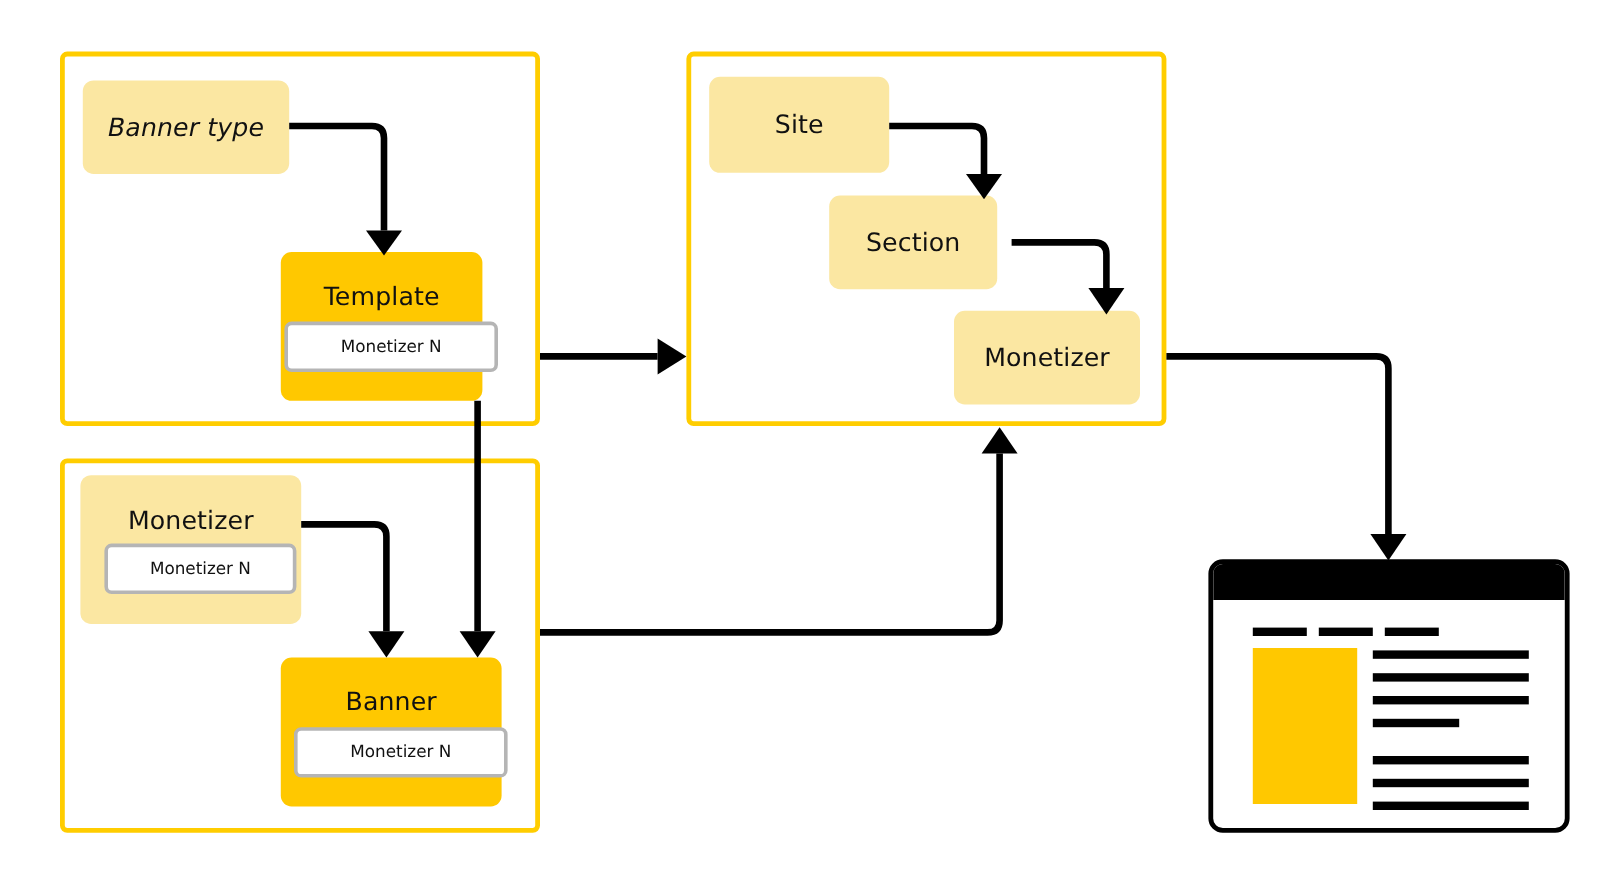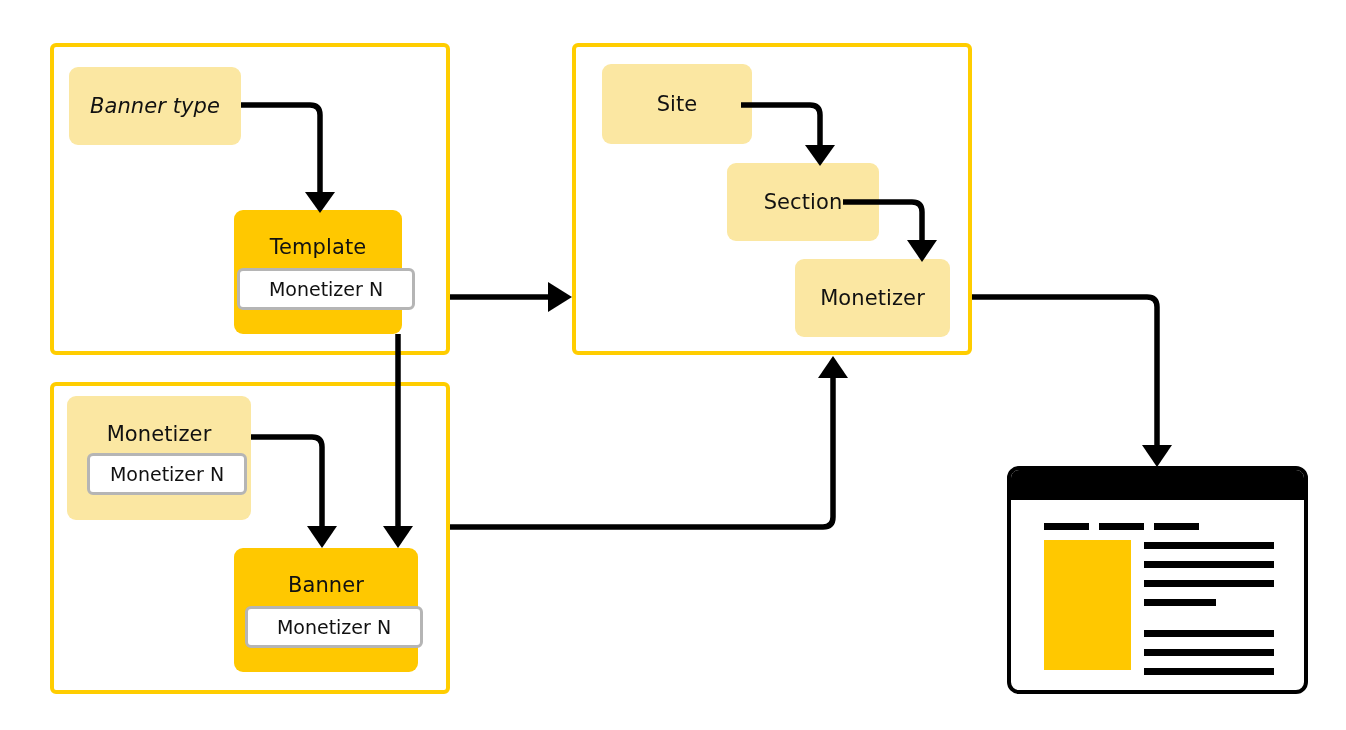--- a/index.html
+++ b/index.html
@@ -3,21 +3,21 @@
 <meta charset="utf-8">
 <style>
   html,body{margin:0;padding:0;background:#ffffff;}
   body{width:1346px;height:730px;font-family:"DejaVu Sans",sans-serif;}
   #canvas{position:relative;width:1346px;height:730px;background:#ffffff;border-radius:26px;overflow:hidden;}
   .group{position:absolute;border:4px solid #FFCD00;border-radius:6px;background:#ffffff;box-sizing:border-box;}
   .card{position:absolute;box-sizing:border-box;display:flex;flex-direction:column;align-items:center;justify-content:center;border-radius:9px;}
   .card-light{background:#FBE7A2;}
   .card-strong{background:#FFC800;}
   .card-title{color:#111111;font-size:21px;line-height:24px;text-align:center;letter-spacing:.1px;}
-  .chip{background:#ffffff;border:3px solid #B5B5B5;border-radius:6px;color:#111111;font-size:19px;line-height:20px;
+  .chip{background:#ffffff;border:3px solid #B5B5B5;border-radius:6px;color:#111111;font-size:14px;line-height:20px;
         display:flex;align-items:center;justify-content:center;box-sizing:border-box;margin-left:16px;}
   .card-strong .chip{margin-top:9px;width:178px;height:42px;}
   .card-light .chip{margin-top:7px;width:160px;height:42px;}
   svg.wires{position:absolute;left:0;top:0;width:1346px;height:730px;overflow:visible;pointer-events:none;}
   .wire{fill:none;stroke:#000000;stroke-width:5.5;stroke-linecap:butt;stroke-linejoin:round;}
   .head{fill:#000000;}
   
   #browser{position:absolute;left:1007px;top:466px;width:301px;height:228px;background:#ffffff;border:4px solid #000000;
            border-radius:12px;box-sizing:border-box;overflow:hidden;}
   #browser-bar{position:absolute;left:0;top:0;width:100%;height:30px;background:#000000;}
@@ -48,25 +48,25 @@
   <div class="card card-light" style="left:67px;top:396px;width:184px;height:124px;">
     <div class="card-title">Monetizer</div>
     <div class="chip">Monetizer N</div>
   </div>
 
   <div class="card card-strong" style="left:234px;top:548px;width:184px;height:124px;">
     <div class="card-title">Banner</div>
     <div class="chip">Monetizer N</div>
   </div>
 
-  <div class="card card-light" style="left:591px;top:64px;width:150px;height:80px;margin-left:11px;">
+  <div class="card card-light" style="left:591px;top:64px;width:150px;height:80px;">
     <div class="card-title">Site</div>
   </div>
 
-  <div class="card card-light" style="left:727px;top:163px;width:152px;height:78px;">
+  <div class="card card-light" style="left:691px;top:163px;width:140px;height:78px;">
     <div class="card-title">Section</div>
   </div>
 
   <div class="card card-light" style="left:795px;top:259px;width:155px;height:78px;">
     <div class="card-title">Monetizer</div>
   </div>
 
   <svg class="wires" viewBox="0 0 1346 730">
 
     <g>

